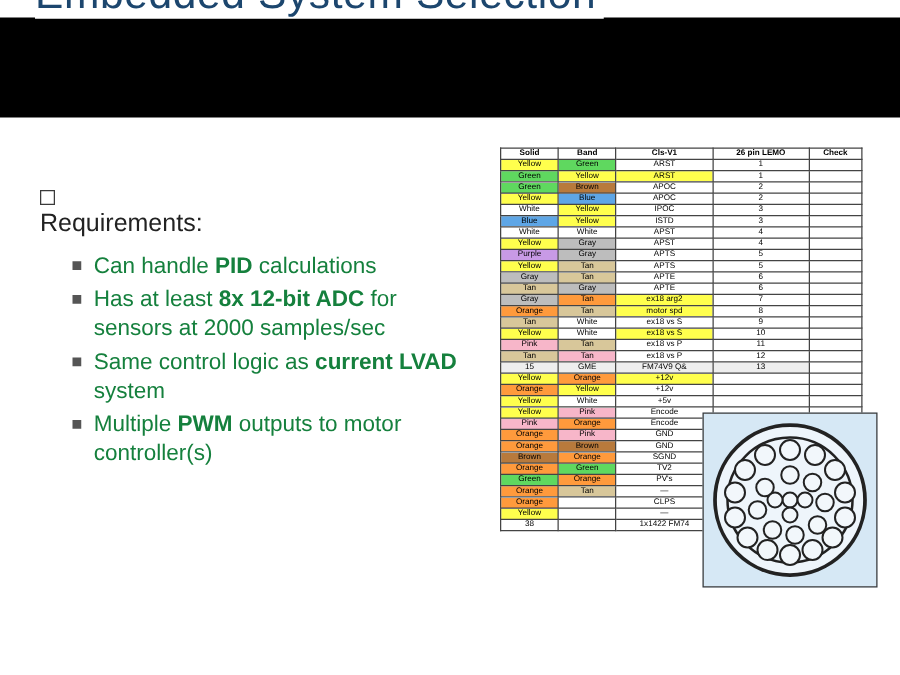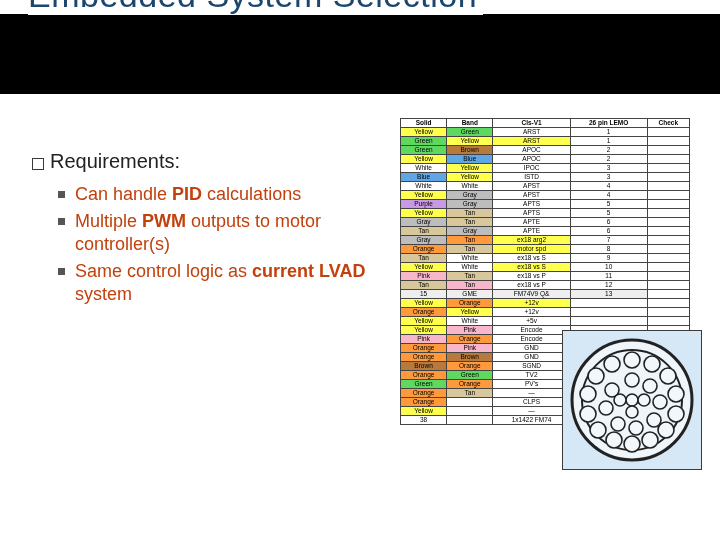--- a/index.html
+++ b/index.html
@@ -42,20 +42,21 @@
     position: absolute;
     top: 150px;
     left: 32px;
     width: 340px;
   }
   .req-line {
     display: flex;
     align-items: baseline;
     gap: 6px;
     margin-bottom: 10px;
+    flex-direction: column;
   }
   .square-bullet {
     width: 12px;
     height: 12px;
     border: 1.5px solid #3a3a3a;
     display: inline-block;
     flex-shrink: 0;
     position: relative;
     top: 2px;
   }
@@ -75,21 +76,21 @@
   }
   .mini-sq {
     width: 7px;
     height: 7px;
     background: #555;
     flex-shrink: 0;
     margin-top: 8px;
   }
   .sub-text {
     font-size: 18px;
-    color: #c2410c;
+    color: #15803d;
   }
   .bold { font-weight: 700; }
 
   
   .pintable {
     position: absolute;
     top: 118px;
     left: 400px;
     width: 290px;
     font-size: 6.5px;
@@ -149,25 +150,29 @@
     <span class="square-bullet"></span>
     <span class="req-text">Requirements:</span>
   </div>
   <div class="sub-list" id="sublist">
       <div class="sub-item">
         <span class="mini-sq"></span>
         <span class="sub-text">Can handle <span class="bold">PID</span> calculations</span>
       </div>
       <div class="sub-item">
         <span class="mini-sq"></span>
-        <span class="sub-text">Multiple <span class="bold">PWM</span> outputs to motor controller(s)</span>
+        <span class="sub-text">Has at least <span class="bold">8x 12-bit ADC</span> for sensors at 2000 samples/sec</span>
       </div>
       <div class="sub-item">
         <span class="mini-sq"></span>
         <span class="sub-text">Same control logic as <span class="bold">current LVAD</span> system</span>
+      </div>
+      <div class="sub-item">
+        <span class="mini-sq"></span>
+        <span class="sub-text">Multiple <span class="bold">PWM</span> outputs to motor controller(s)</span>
       </div>
     </div>
 </div>
 
 <table class="pintable" id="pintable">
   <thead>
       <tr id="thead-row">
         <th>Solid</th>
         <th>Band</th>
         <th>Cls-V1</th>

